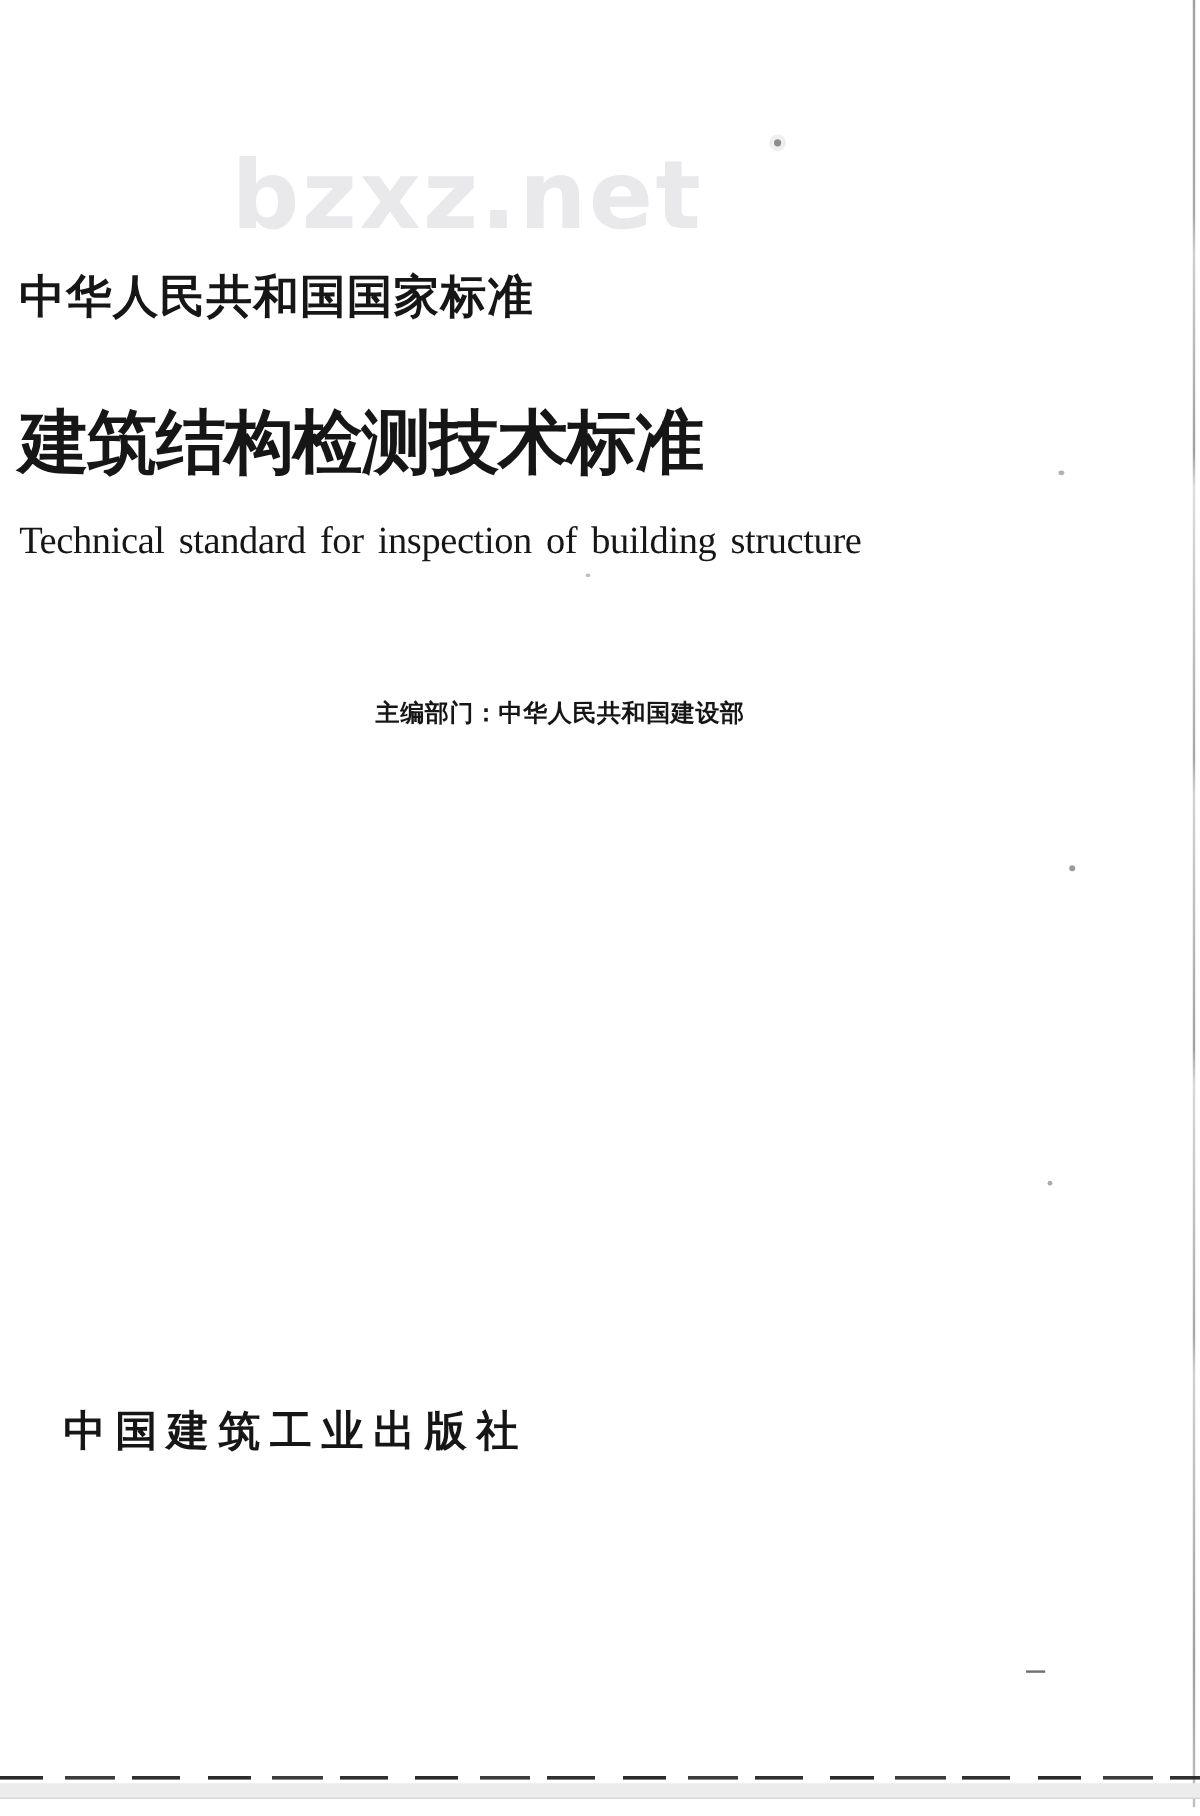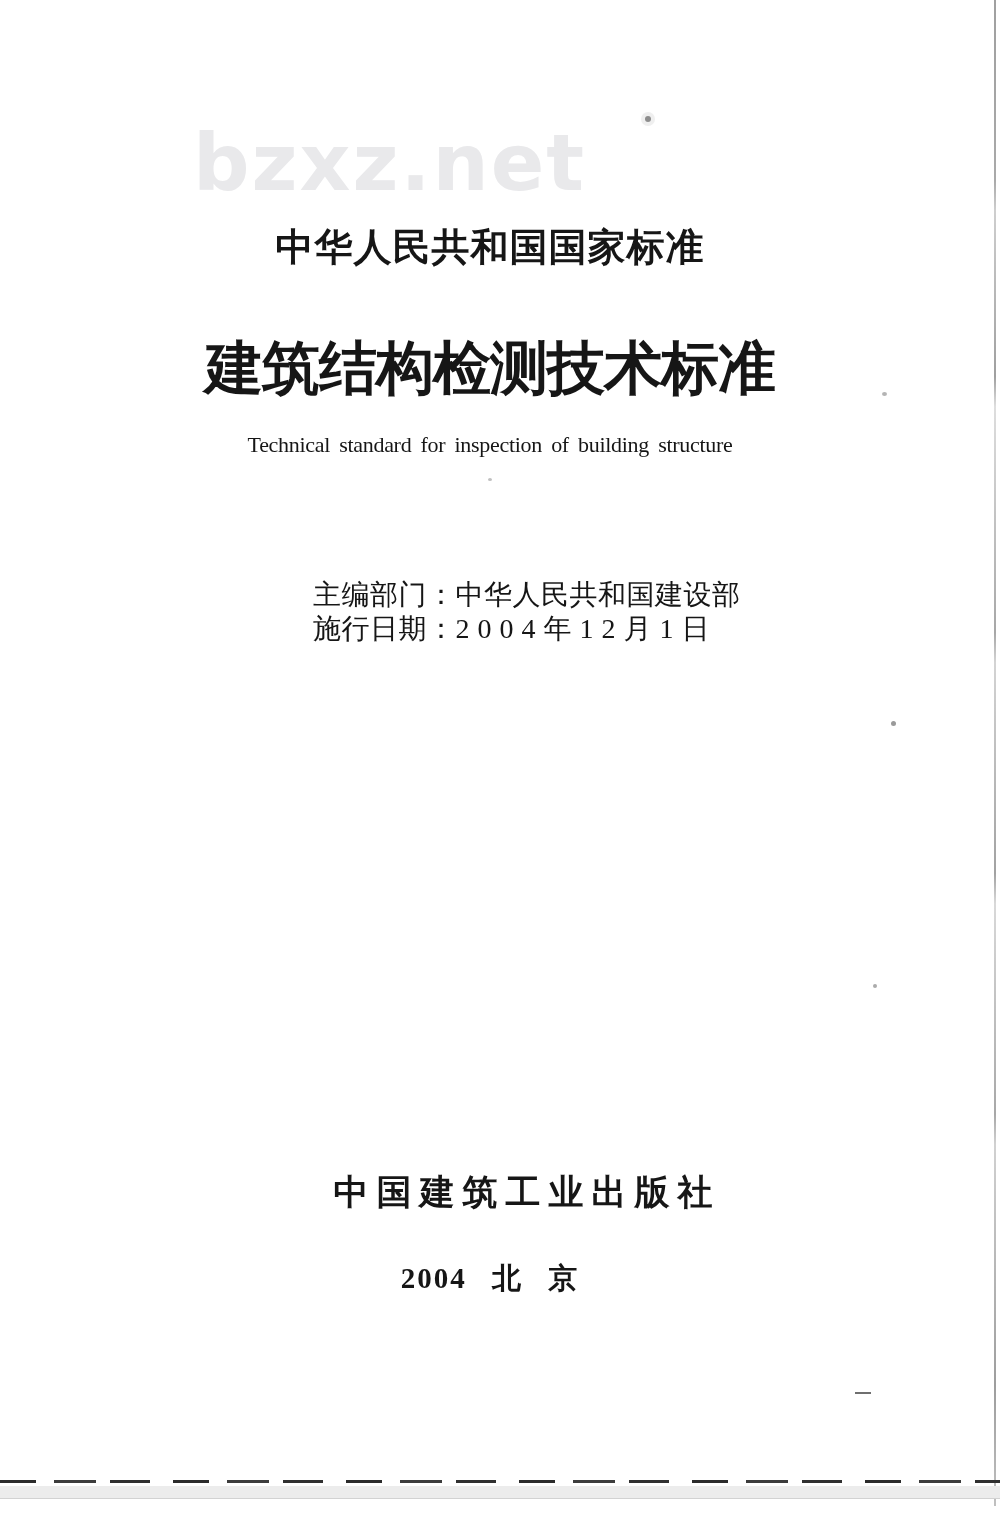--- a/index.html
+++ b/index.html
@@ -11,23 +11,22 @@
     position: relative;
     width: 1000px;
     height: 1513px;
     background: #ffffff;
     overflow: hidden;
     font-family: "Liberation Serif", "DejaVu Serif", serif;
     color: #161616;
   }
   .abs { position: absolute; }
   .centered {
-    left: 0;
+    left: 16px;
     width: 980px;
-    text-align: center;
   }
   .watermark {
     left: 193px;
     top: 124px;
     font-family: "DejaVu Sans", "Liberation Sans", sans-serif;
     font-weight: 700;
     font-size: 79px;
     line-height: 1;
     letter-spacing: 2px;
     color: #e9e9eb;
@@ -41,36 +40,36 @@
   }
   .title-cn {
     top: 330px;
     margin: 0;
     font-size: 58px;
     font-weight: 800;
     letter-spacing: -1px;
   }
   .title-en {
     top: 432px;
-    font-size: 22px;
+    font-size: 32px;
     font-weight: 500;
     letter-spacing: -0.3px;
     word-spacing: 4px;
   }
   .code {
     top: 504px;
     font-size: 29px;
     font-weight: 700;
     word-spacing: 6px;
   }
   .info-block {
     top: 578px;
     left: 313px;
-    font-size: 28px;
-    font-weight: 400;
+    font-size: 20px;
+    font-weight: 700;
     line-height: 34px;
     letter-spacing: 0.5px;
   }
   .info-row { white-space: nowrap; }
   .publisher {
     top: 1169px;
     font-size: 35px;
     font-weight: 800;
     letter-spacing: 8px;
     margin-left: 37px;
@@ -141,26 +140,22 @@
 
   <h1 class="abs centered title-cn">建筑结构检测技术标准</h1>
 
   <div class="abs centered title-en">Technical standard for inspection of building structure</div>
 
 
   <div class="abs info-block">
     <div class="info-row">
       <span>主编部门：</span><span>中华人民共和国建设部</span>
     </div>
-    <div class="info-row">
-      <span>施行日期：</span><span>2 0 0 4 年 1 2 月 1 日</span>
-    </div>
   </div>
 
   <div class="abs centered publisher">中国建筑工业出版社</div>
 
-  <div class="abs centered edition">2004 北 京</div>
 
   <div class="abs scan-edge-right"></div>
   <div class="abs scan-edge-bottom-dash"></div>
   <div class="abs scan-edge-bottom-band"></div>
 
 </div>
 
 </body></html>

